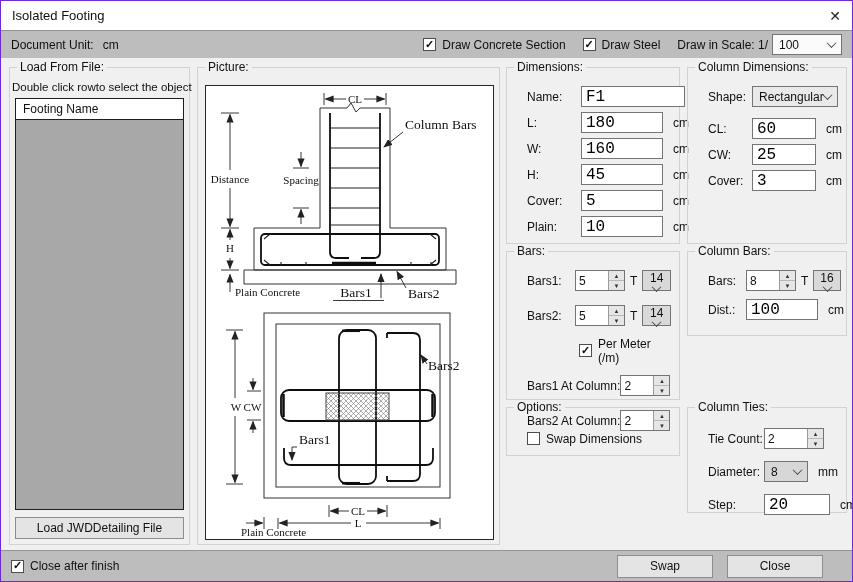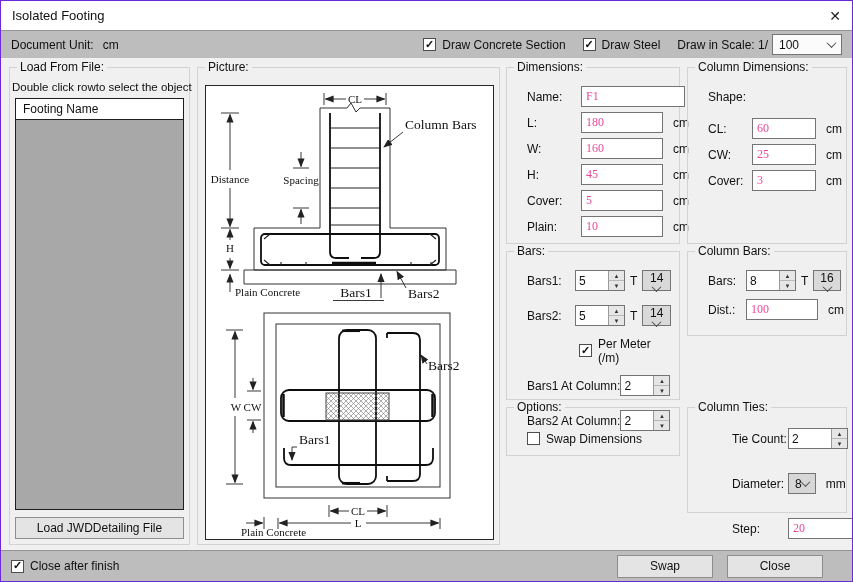--- a/index.html
+++ b/index.html
@@ -21,21 +21,21 @@
   .fbtn{width:96px;height:23px;background:#e4e4e4;border:1px solid #8d8d8d;font-family:inherit;font-size:12px;color:#111;}
   .fbtn.draw{margin-left:auto;}
   .fbtn.close{margin-left:14px;margin-right:19px;}
   .group{position:absolute;border:1px solid #d2d2d2;box-sizing:border-box;padding-left:12px;}
   .glabel{position:absolute;top:-8px;left:7px;background:#f0f0f0;padding:0 3px;line-height:14px;}
   .rows{display:flex;flex-direction:column;}
   .row{display:flex;align-items:center;height:21px;flex:none;}
   .lab{flex:none;}
   .lw54{width:54px;} .lw42{width:44px;} .lw48{width:48px;} .lw38{width:38px;} .lw56{width:56px;}
   .unit{margin-left:10px;}
-  .tb{height:21px;box-sizing:border-box;border:1px solid #747474;background:#fff;padding:0 4px;font-family:Liberation Serif, serif;font-size:12px;color:#ec4899;}
+  .tb{height:21px;box-sizing:border-box;border:1px solid #747474;background:#fff;padding:0 4px;font-family:Liberation Mono, monospace;font-size:16px;color:#000000;}
   .w104{width:104px;} .w82{width:82px;} .w62{width:64px;} .w72{width:72px;} .w66{width:66px;}
   .dd{height:21px;box-sizing:border-box;border:1px solid #747474;background:#dfdfdf;display:inline-flex;align-items:center;justify-content:space-between;padding:0 6px;}
   .dd-shape{width:110px;background:#e9e9e9;}
   .dd-dia{width:46px;background:#d9d9d9;flex-direction:column;}
   .dd-tie{width:62px;background:#d7d7d7;}
   .dd-scale{width:70px;background:#fbfbfb;}
   .chev{width:6px;height:6px;border-right:1.4px solid #4f4f4f;border-bottom:1.4px solid #4f4f4f;transform:rotate(45deg) translate(-1px,-1px);flex:none;}
   .spin{display:inline-flex;width:50px;height:21px;box-sizing:border-box;border:1px solid #747474;background:#fff;}
   .spin.w60{width:60px;}
   .spin-val{flex:1;min-width:0;border:0;padding:0 3px;font-family:inherit;font-size:12px;color:#111;background:transparent;}
@@ -261,20 +261,24 @@
           <span class="unit">cm</span>
         </div>
       </div>
     </div>
 
     <div class="group" style="top:9px;left:686px;width:160px;height:177px;">
       <span class="glabel">Column Dimensions:</span>
       <div class="rows" style="padding:18px 8px 0 8px;gap:5px;">
         <div class="row" style="margin-bottom:6px;">
           <span class="lab lw42">Shape:</span>
+          <div class="dd dd-shape">
+            <span>Rectangular</span>
+            <span class="chev"></span>
+          </div>
         </div>
         <div class="row">
           <span class="lab lw42">CL:</span>
           <input class="tb w62" value="60" style="">
           <span class="unit">cm</span>
         </div>
         <div class="row">
           <span class="lab lw42">CW:</span>
           <input class="tb w62" value="25" style="">
           <span class="unit">cm</span>
@@ -382,21 +386,21 @@
       <div class="rows" style="padding:20px 8px 0 8px;">
         <label class="cbrow row">
           <span class="cb"></span>
           <span>Swap Dimensions</span>
         </label>
       </div>
     </div>
 
     <div class="group" style="top:349px;left:686px;width:160px;height:106px;">
       <span class="glabel">Column Ties:</span>
-      <div class="rows" style="padding:20px 8px 0 8px;gap:24px;margin-left:24px;">
+      <div class="rows" style="padding:20px 8px 0 8px;gap:12px;">
         <div class="row">
           <span class="lab lw56">Tie Count:</span>
           <div class="spin w60">
             <input class="spin-val" value="2" style="">
             <div class="spin-btns">
                 <div class="up">▲</div>
                 <div>▼</div>
               </div>
           </div>
         </div>

